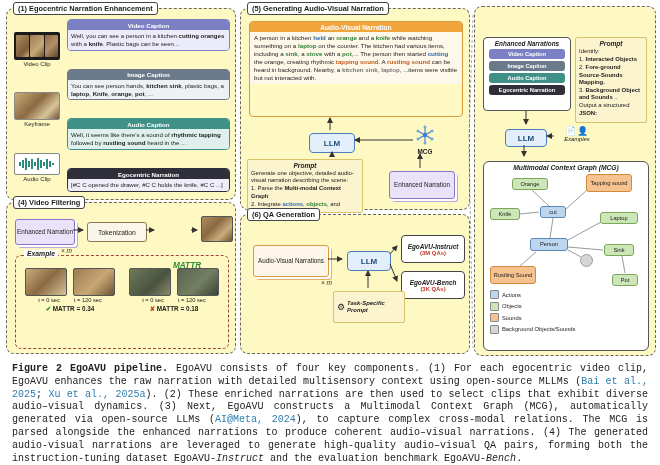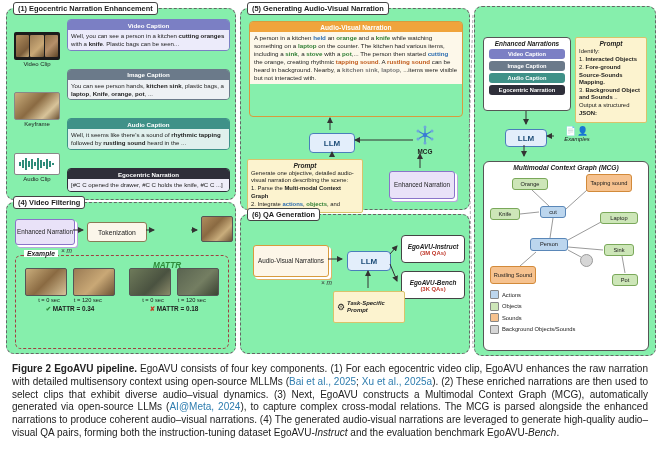--- a/index.html
+++ b/index.html
@@ -1,20 +1,20 @@
 <!DOCTYPE html>
 <html><head>
 <meta charset="utf-8">
 <style>
   html,body{margin:0;padding:0;background:#fff;}
   .page{position:relative;width:660px;height:465px;background:#fff;overflow:hidden;
         font-family:"Liberation Sans",sans-serif;color:#1c1c1c;}
   .fig{position:absolute;left:0;top:0;width:660px;height:358px;}
   
-  .panel{position:absolute;border:1.2px dashed #666;border-radius:8px;background:#86efac;}
+  .panel{position:absolute;border:1.2px dashed #666;border-radius:8px;background:#fef9c3;}
   .ptitle{position:absolute;top:-7px;left:6px;background:#fff;border:1px solid #444;border-radius:3px;
           padding:1px 4px;font-size:7.4px;font-weight:bold;white-space:nowrap;z-index:3;}
   
   .p1-body{position:absolute;inset:10px 5px 4px 5px;display:flex;gap:5px;}
   .p1-media{width:50px;display:flex;flex-direction:column;justify-content:space-around;align-items:center;}
   .media-label{font-size:6px;text-align:center;margin-top:1px;}
   .filmstrip{width:46px;height:28px;background:#1b1b1b;border-radius:2px;display:flex;gap:1px;padding:3px 2px;box-sizing:border-box;}
   .fr{flex:1;border-radius:1px;}
   .f1{background:linear-gradient(135deg,#b08d5e,#7a5c3a 70%,#c9ad7c);}
   .f2{background:linear-gradient(135deg,#9a7b54,#c9a876 60%,#6e5436);}
@@ -104,21 +104,21 @@
   .ard{stroke:#333;stroke-width:1;stroke-dasharray:2.5 2;marker-end:url(#ah);}
   .zl{stroke:#999;stroke-width:0.8;stroke-dasharray:3 2;}
   .edges line{stroke:#8f8f8f;stroke-width:0.9;}
   
   .rt-b{font-weight:bold;} .rt-i{font-style:italic;} .rt-link{color:#2e7daf;}
   .rt-action{color:#2b6cb0;font-weight:bold;} .rt-object{color:#2e7d32;font-weight:bold;}
   .rt-sound{color:#c05a1a;font-weight:bold;} .rt-bg{color:#777;font-weight:bold;}
   .rt-hl{color:#2b6cb0;font-weight:bold;}
   
   .caption{position:absolute;left:0;top:358px;width:660px;height:107px;box-sizing:border-box;padding:5px 12px 0 12px;}
-  .caption-text{font-family:Liberation Sans, sans-serif;font-size:10px;line-height:1.28;text-align:justify;margin:0;color:#222;}
+  .caption-text{font-family:Liberation Mono, monospace;font-size:10px;line-height:1.28;text-align:justify;margin:0;color:#222;}
 </style>
 </head>
 <body>
 
 <div class="page">
   <div class="fig">
 
     <div class="panel" style="left:6px;top:8px;width:228px;height:190px;">
       <div class="ptitle">(1) Egocentric Narration Enhancement</div>
       <div class="p1-body">
@@ -176,21 +176,21 @@
           </div>
         </div>
       </div>
     </div>
 
     <div class="panel" style="left:6px;top:202px;width:228px;height:150px;">
       <div class="ptitle">(4) Video Filtering</div>
       <div class="enhbox" style="left:8px;top:16px;width:58px;height:24px;">Enhanced Narration</div>
       <div class="timesm" style="left:54px;top:44px;">× m</div>
       <div class="tok" style="left:80px;top:19px;width:58px;height:18px;">Tokenization</div>
-      <div class="mattr" style="left:146px;top:22px;margin-top:36px;">MATTR</div>
+      <div class="mattr" style="left:166px;top:22px;margin-top:36px;">MATTR</div>
       <div class="thumb t-kitchen" style="left:194px;top:13px;width:30px;height:24px;"></div>
       <div class="exbox" style="left:8px;top:52px;width:212px;height:92px;">
         <div class="exlabel">Example</div>
         <div class="exgroup" style="left:6px;top:12px;">
           <div class="exthumbs">
             <div class="exthumb g1a"></div>
             <div class="exthumb g1b"></div>
           </div>
           <div class="exts">
             <span class="ext">t = 0 sec</span>

